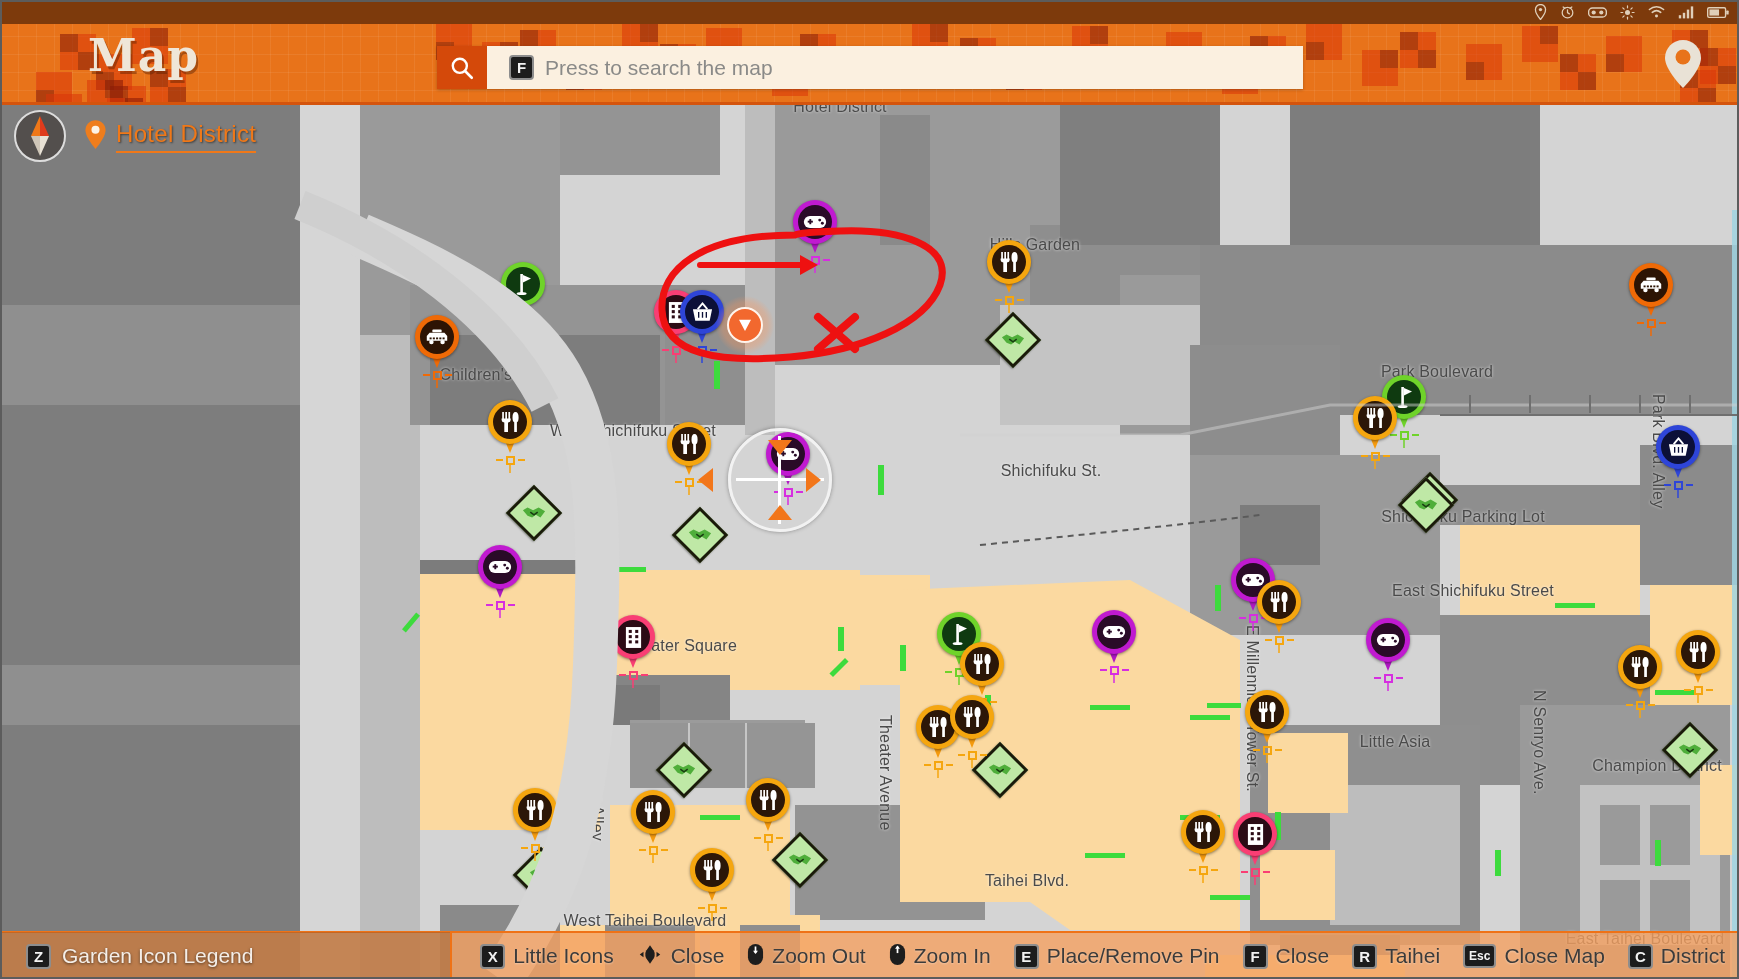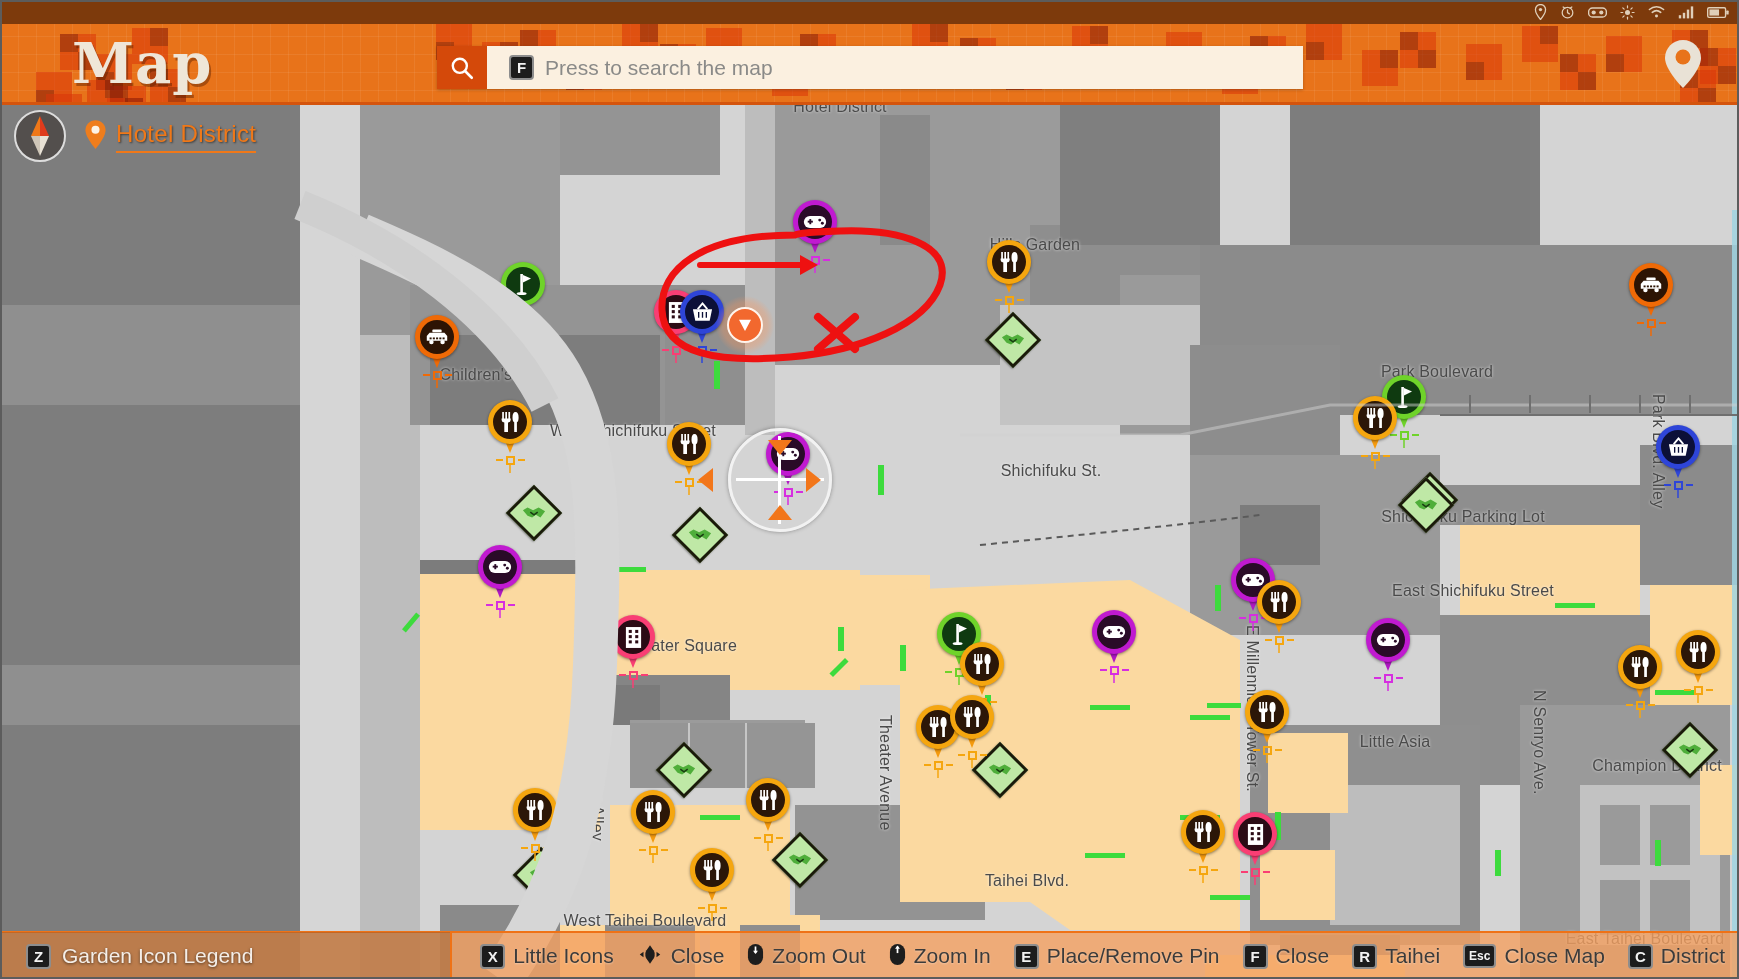--- a/index.html
+++ b/index.html
@@ -30,23 +30,23 @@
       repeating-linear-gradient(to bottom, rgba(255,255,255,.07) 0 1px, transparent 1px 18px),
       linear-gradient(to bottom, #8a3c0a 0 24px, #e8731a 24px 100%);
     z-index: 50;
     border-bottom: 3px solid #d4540d;
   }
   .header-noise { position:absolute; inset:24px 0 0 0; overflow:hidden; pointer-events:none; }
   .px { position: absolute; background: #d8340a; opacity: .55; }
   .px.d { background: #8c1c06; opacity:.6; }
 
   .title {
-    position: absolute; left: 72px; top: 30px;
+    position: absolute; left: 88px; top: 30px;
     font-family: "DejaVu Serif", serif;
-    font-size: 56px; font-weight: 700; color: #efe6d8;
+    font-size: 44px; font-weight: 700; color: #efe6d8;
     letter-spacing: 1px;
     text-shadow: 2px 3px 0 rgba(90,30,0,.45);
   }
 
   .searchbar {
     position: absolute; left: 437px; top: 46px;
     width: 866px; height: 43px;
     background: #fbf0e0;
     display: flex; align-items: center;
     box-shadow: 0 1px 3px rgba(0,0,0,.25);

